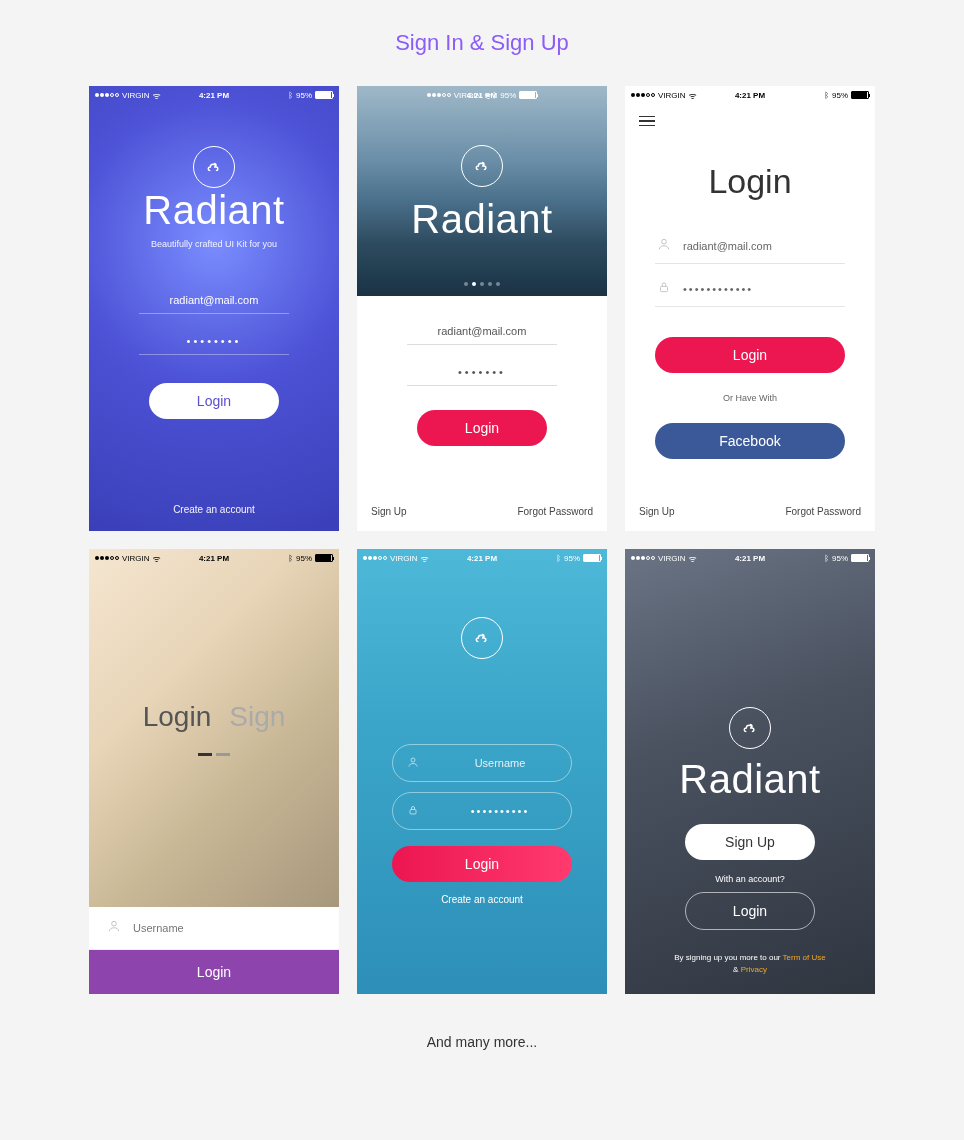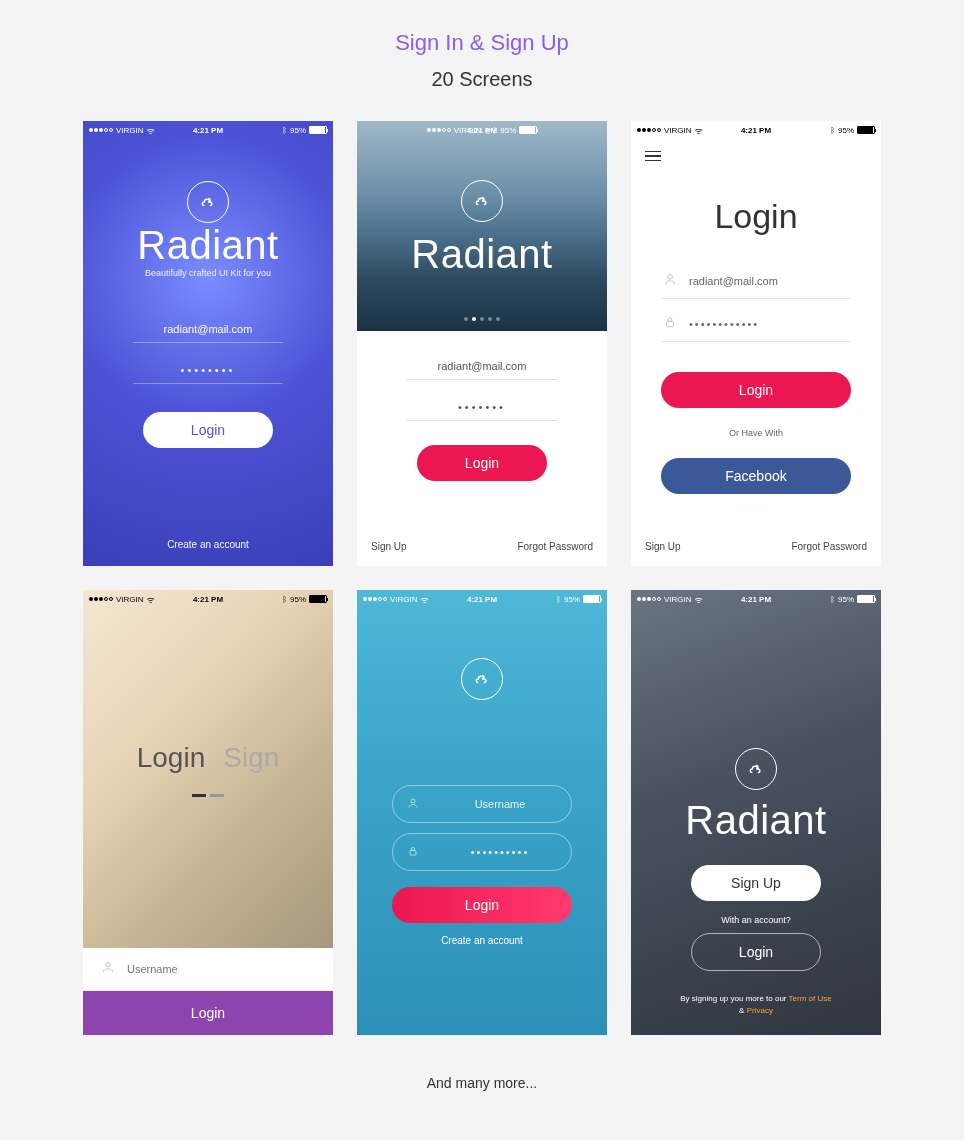--- a/index.html
+++ b/index.html
@@ -1,20 +1,20 @@
 <!DOCTYPE html>
 <html><head>
 <meta charset="utf-8">
 <style>
 *{margin:0;padding:0;box-sizing:border-box;font-family:-apple-system,Helvetica Neue,Arial,sans-serif;-webkit-font-smoothing:antialiased}
 body{background:#f4f4f4;width:964px;margin:0 auto;padding:30px 0}
 .header{text-align:center;margin-bottom:30px}
 .header h1{font-size:22px;font-weight:400;color:#8b5cf6;margin-bottom:12px}
 .header h2{font-size:20px;font-weight:300;color:#333}
-.grid{display:grid;grid-template-columns:repeat(3,250px);gap:24px;justify-content:center}
+.grid{display:grid;grid-template-columns:repeat(3,250px);gap:18px;justify-content:center}
 .phone{width:250px;height:445px;position:relative;overflow:hidden;background:#fff}
 .status{height:18px;display:flex;align-items:center;justify-content:space-between;padding:0 6px;font-size:8px;position:relative;z-index:5}
 .status.light{color:#fff}
 .status.dark{color:#000}
 .sig{display:flex;align-items:center;gap:3px}
 .dots{display:flex;gap:1px}
 .dot{width:4px;height:4px;border-radius:50%}
 .light .dot.f{background:#fff}.light .dot.e{border:0.5px solid #fff}
 .dark .dot.f{background:#000}.dark .dot.e{border:0.5px solid #000}
 .wifi{font-size:9px}
@@ -25,21 +25,21 @@
 .battery-fill{height:100%;width:95%;background:currentColor}
 .logo{width:42px;height:42px;border:1.5px solid currentColor;border-radius:50%;display:flex;align-items:center;justify-content:center;margin:0 auto}
 .logo svg{width:22px;height:22px}
 .brand{font-size:40px;font-weight:200;letter-spacing:0.5px}
 .thin-input{border:none;border-bottom:1px solid rgba(255,255,255,0.35);background:transparent;text-align:center;padding:7px;font-size:11px;width:150px;color:#fff}
 .thin-input.dark{border-bottom-color:#ddd;color:#555}
 .pill{border-radius:22px;padding:10px 0;font-size:14px;border:none;cursor:pointer;text-align:center}
 
 .s1{background:radial-gradient(circle at 50% 35%,#7a8dff 0%,#4d52d6 45%,#3a3fb8 100%);color:#fff;display:flex;flex-direction:column}
 .s1 .content{flex:1;display:flex;flex-direction:column;align-items:center;padding-top:42px}
-.s1 .tagline{font-size:9px;margin-top:0;opacity:0.9}
+.s1 .tagline{font-size:9px;margin-top:6px;opacity:0.9}
 .s1 .inputs{margin-top:38px;display:flex;flex-direction:column;gap:14px}
 .s1 .login-btn{background:#fff;color:#5a4fcf;width:130px;margin-top:28px}
 .s1 .create{font-size:10px;margin-top:auto;margin-bottom:16px;opacity:0.95}
 
 .s2{display:flex;flex-direction:column}
 .s2 .hero{height:210px;background:linear-gradient(180deg,#9fb8c8 0%,#6b8fa8 35%,#4a6f8a 55%,#2d4b5f 75%,#1a3245 100%);color:#fff;display:flex;flex-direction:column;align-items:center;padding-top:0}
 .s2 .hero-inner{flex:1;display:flex;flex-direction:column;align-items:center;justify-content:center;gap:10px}
 .s2 .pager{display:flex;gap:4px;margin-bottom:10px}
 .s2 .pdot{width:4px;height:4px;border-radius:50%;background:rgba(255,255,255,0.4)}
 .s2 .pdot.active{background:#fff}
@@ -92,21 +92,20 @@
 .s6 .terms{font-size:8px;margin-top:22px;text-align:center;line-height:1.5}
 .s6 .terms a{color:#f5a623}
 .footer-text{text-align:center;font-size:14px;font-weight:500;color:#333;margin-top:40px}
 .ph::placeholder{color:inherit;opacity:0.85}
 </style>
 </head>
 <body>
 
 <div class="header">
   <h1>Sign In &amp; Sign Up</h1>
-  <h2>20 Screens</h2>
 </div>
 
 <div class="grid">
 
 <div class="phone s1">
   <div class="status light">
     <div class="sig">
           <div class="dots">
             <div class="dot f"></div>
             <div class="dot f"></div>

